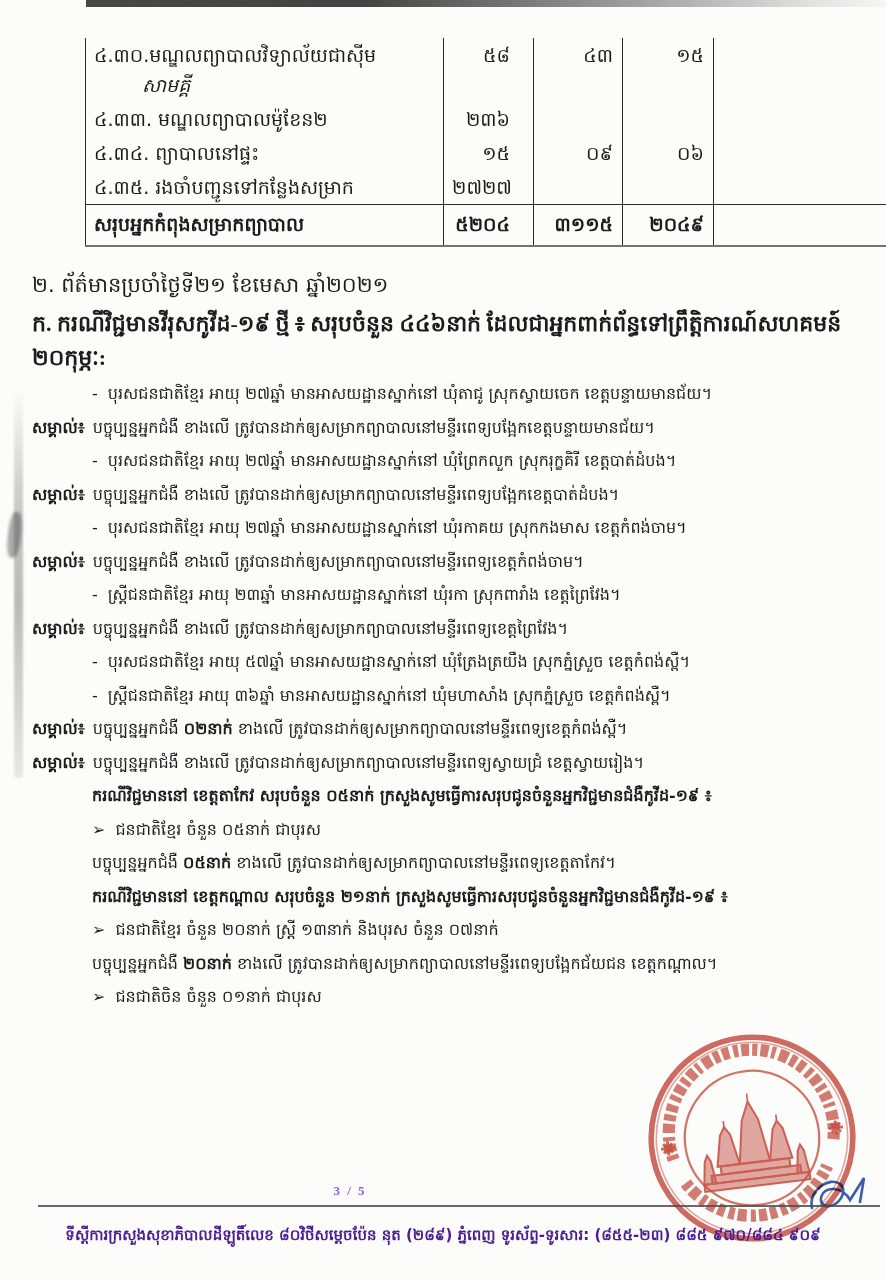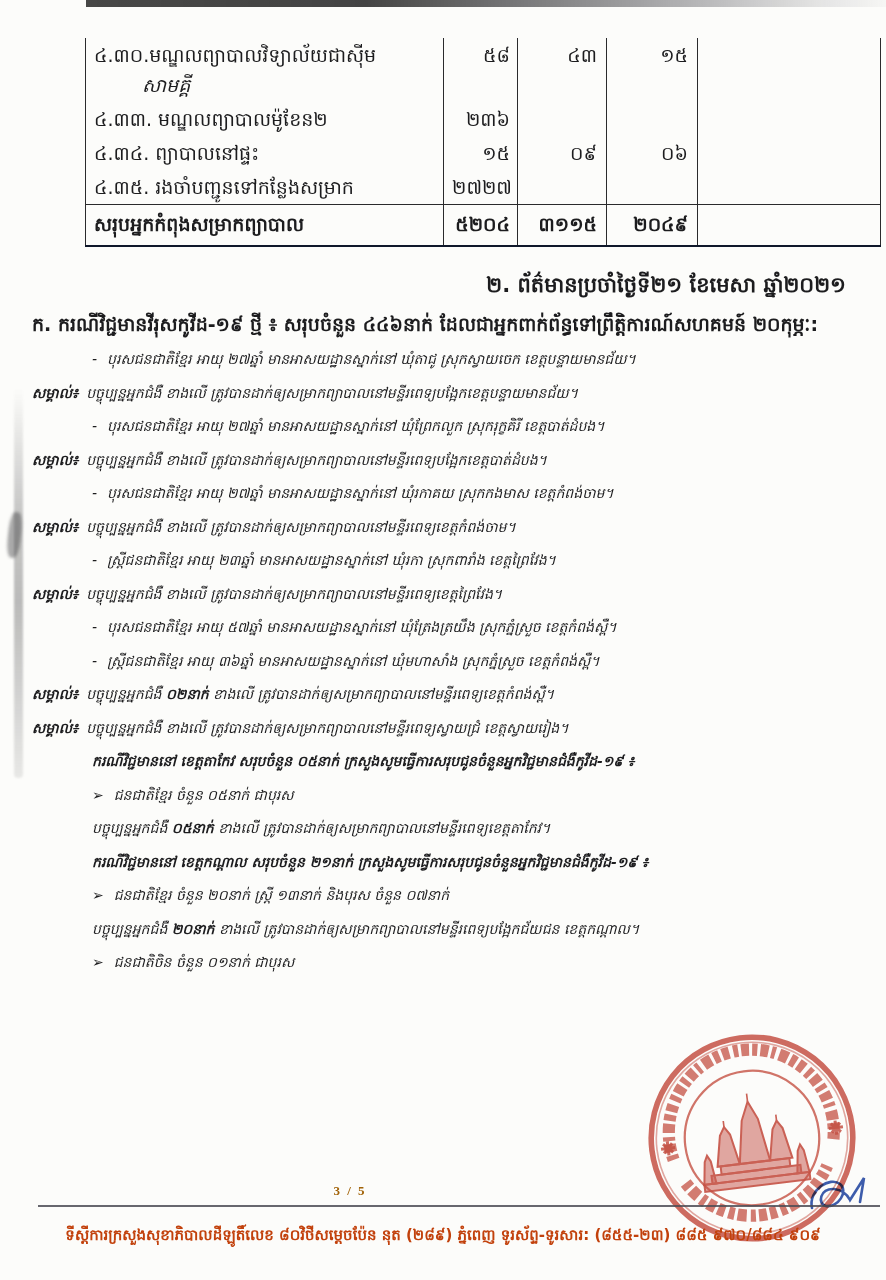--- a/index.html
+++ b/index.html
@@ -32,58 +32,58 @@
   .tbl{
     margin:38px 0 0 85px;width:727px;
     border-collapse:collapse;table-layout:fixed;
     font-size:19px;
   }
   .tbl td{
     border-left:1.5px solid #2a2a2c;border-right:1.5px solid #2a2a2c;
     vertical-align:top;padding:2px 6px 2px 8px;line-height:30px;
   }
   .tbl .c-name{width:343px;}
-  .tbl .c-n1{width:58px;text-align:right;padding-right:7px;}
+  .tbl .c-n1{width:58px;text-align:right;padding-right:23px;}
   .tbl .c-n2{width:71px;text-align:right;padding-right:9px;}
   .tbl .c-n3{width:73px;text-align:right;padding-right:9px;}
   .tbl .c-last{width:168px;}
   .tbl .name2{padding-left:48px;line-height:30px;font-style:italic;}
   .tbl tr.summary td{
-    border-top:1.8px solid #2a2a2c;border-bottom:2px solid #0f172a;
+    border-top:1.8px solid #2a2a2c;border-bottom:2px solid #737373;
     font-weight:bold;padding-top:4px;padding-bottom:6px;
   }
   
   .doc-body{margin:20px 40px 0 32px;}
   .sec-heading{
-    font-size:21px;font-weight:bold;line-height:36px;margin:0 0 4px 0;text-align:right;
+    font-size:21px;font-weight:normal;line-height:36px;margin:0 0 4px 0;
   }
   .sec-lead{
-    font-size:19px;font-weight:bold;line-height:34px;margin:0 0 2px 0;
-  }
-  p.line{margin:0;font-size:14px;line-height:33.5px;word-break:break-word;font-style:italic;}
+    font-size:22px;font-weight:bold;line-height:34px;margin:0 0 2px 0;font-family:Liberation Serif, serif;
+  }
+  p.line{margin:0;font-size:16px;line-height:33.5px;word-break:break-word;}
   p.line .marker{margin-right:10px;}
   p.bullet{text-indent:60px;}
   p.arrow{text-indent:60px;}
   p.plain{text-indent:60px;}
   p.boldpara{text-indent:60px;font-weight:bold;}
   p.note .prefix{font-weight:bold;margin-right:8px;}
   .b{font-weight:bold;}
   
   .page-number{
     position:absolute;top:1183px;left:0;width:700px;text-align:center;
-    font-size:13px;font-weight:bold;letter-spacing:2px;color:#a16207;
+    font-size:13px;font-weight:bold;letter-spacing:2px;color:#8b5cf6;
     font-family:"Liberation Serif",serif;
   }
   .footer-rule{
     position:absolute;top:1205px;left:38px;right:6px;height:2px;
     background:#4c4c55;opacity:.85;
   }
   .footer-address{
     position:absolute;top:1222px;left:0;width:886px;text-align:center;
-    font-size:15px;font-weight:bold;color:#c2410c;line-height:26px;
+    font-size:15px;font-weight:bold;color:#4c1d95;line-height:26px;
   }
   
   .stamp{
     position:absolute;left:640px;top:1026px;width:224px;height:224px;
     mix-blend-mode:multiply;opacity:.88;transform:rotate(-7deg);
   }
   .signature{
     position:absolute;left:804px;top:1172px;width:70px;height:50px;
     mix-blend-mode:multiply;
   }

